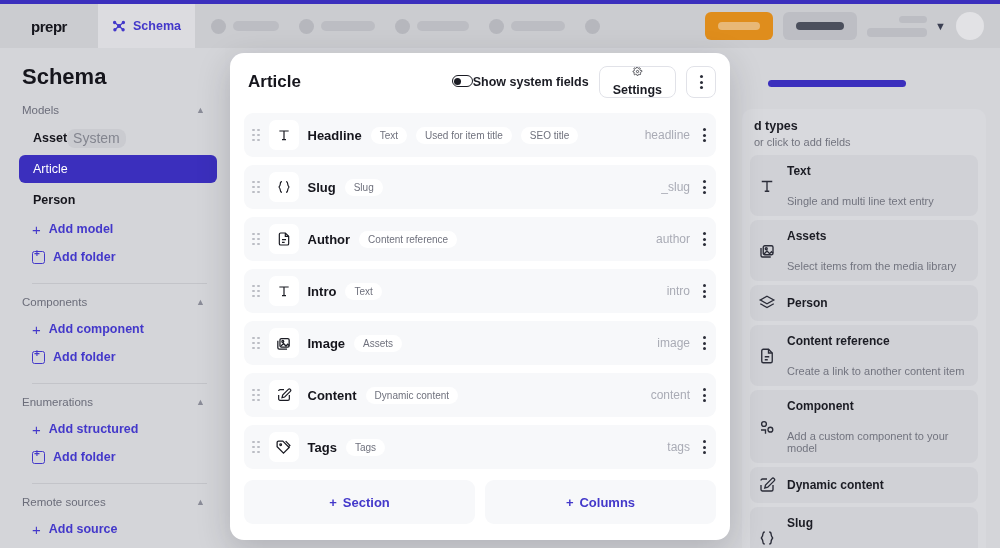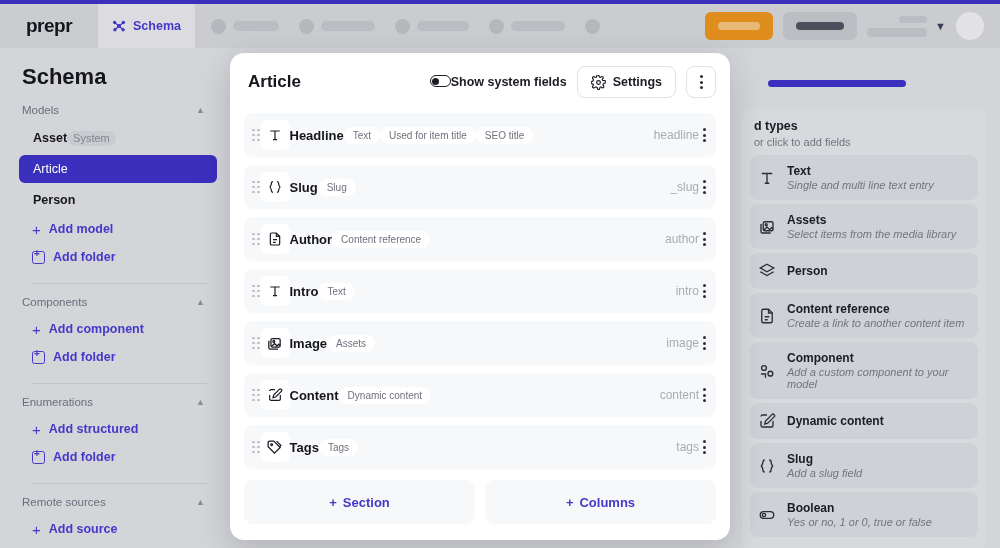--- a/index.html
+++ b/index.html
@@ -20,21 +20,21 @@
   
   .topnav {
     position: absolute; left: 0; top: 4px; width: 1000px; height: 44px;
     background: #c9cace;
     display: flex; align-items: center;
   }
   .brand {
     width: 98px; height: 44px; background: #cbccd0;
     display: flex; align-items: center; justify-content: center;
   }
-  .brand-logo { font-size: 19px; font-weight: 700; color: #15151c; letter-spacing: -0.5px; }
+  .brand-logo { font-size: 15px; font-weight: 700; color: #15151c; letter-spacing: -0.5px; }
   .tab-schema {
     height: 44px; padding: 0 14px; background: #dcdce0;
     display: flex; align-items: center; gap: 7px;
   }
   .tab-schema .lbl { font-size: 12.5px; font-weight: 700; color: #4338ca; }
   .skel-zone {
     flex: 1; height: 44px; background: #cbccd0;
     display: flex; align-items: center; padding-left: 16px; gap: 8px;
   }
   .skel-dot { width: 15px; height: 15px; border-radius: 50%; background: #b6b7bd; }
@@ -73,21 +73,21 @@
     font-size: 11.5px; color: #6b6d7a; margin-bottom: 9px; padding-right: 6px;
   }
   .caret { font-size: 9px; color: #8a8c98; }
   .model-item {
     height: 26px; display: flex; align-items: center; 
     padding-left: 11px; border-radius: 6px; margin-bottom: 4px;
     font-size: 12.5px; font-weight: 700; color: #15151c;
   }
   .model-item.active { background: #3b2fbd; color: #fff; font-weight: 400; height: 28px; margin-left: -3px; width: 198px; padding-left: 14px;}
   .sys-badge {
-    font-size: 11px; font-weight: 400; color: #83858f;
+    font-size: 14px; font-weight: 400; color: #83858f;
     background: #cacbd0; padding: 1.5px 6px; border-radius: 8px;
   }
   .act {
     display: flex; align-items: center; gap: 8px;
     font-size: 12.5px; font-weight: 700; color: #4338ca;
     height: 24px; margin-top: 4px; padding-left: 10px;
   }
   .act .pl { font-size: 15px; font-weight: 400; line-height: 1; }
   .divider { height: 1px; background: #c3c4c9; margin: 14px 4px 12px 10px; }
   .ic-folder { width: 13px; height: 13px; border: 1.4px solid #4338ca; border-radius: 2.5px;
@@ -102,21 +102,21 @@
   .prog-bar { width: 138px; height: 7px; border-radius: 4px; background: #3b2fbd; margin: 12px 0 0 26px; }
   .rp-card { margin-top: 22px; background: #d8d9dd; border-radius: 10px; padding: 10px 8px; }
   .rp-title { font-size: 12.5px; font-weight: 700; color: #1b1c24; margin-left: 4px;}
   .rp-sub { font-size: 11px; color: #72747f; margin: 3px 0 7px 4px; }
   .ft-item {
     display: flex; align-items: center; gap: 11px;
     padding: 9px 8px; border-radius: 8px; background: #d0d1d6; margin-bottom: 4px;
   }
   .ft-ico { width: 18px; height: 18px; flex: 0 0 18px; color: #2b2d39; }
   .ft-name { font-size: 12px; font-weight: 700; color: #1b1c24; }
-  .ft-desc { font-size: 11px; color: #72747f; margin-top: 1px; font-style: italic; }
+  .ft-desc { font-size: 11px; color: #72747f; margin-top: 17px; }
 
   
   .modal {
     position: absolute; left: 230px; top: 53px; width: 500px; height: 487px;
     background: #ffffff; border-radius: 14px;
     box-shadow: 0 10px 34px rgba(20,20,35,0.18);
     overflow: hidden; display: flex; flex-direction: column;
   }
   .modal-head {
     height: 58px; display: flex; align-items: center; padding: 0 14px 0 18px; gap: 10px;
@@ -125,33 +125,33 @@
   .toggle-wrap { display: flex; align-items: flex-start; }
   .toggle {
     width: 21px; height: 12px; border-radius: 7px; border: 1.6px solid #1b1c24;
     display: flex; align-items: center; padding: 0 1.5px;
   }
   .toggle .knob { width: 7px; height: 7px; border-radius: 50%; background: #1b1c24; }
   .toggle-label { font-size: 12.5px; font-weight: 700; color: #1b1c24; }
   .btn-settings {
     height: 32px; padding: 0 13px; border: 1px solid #e1e2e8; border-radius: 8px;
     display: flex; align-items: center; gap: 7px; background: #fff;
-    font-size: 12.5px; font-weight: 700; color: #1b1c24;
+    font-size: 12.5px; font-weight: 700; color: #1b1c24; flex-direction: column;
   }
   .btn-kebab {
     width: 30px; height: 32px; border: 1px solid #e1e2e8; border-radius: 8px;
     display: flex; align-items: center; justify-content: center; background: #fff;
   }
   .kdots { display: flex; flex-direction: column; gap: 2.5px; }
   .kdots i { width: 3px; height: 3px; border-radius: 50%; background: #2b2d39; display: block; }
 
   .modal-body { flex: 1; padding: 2px 14px 0 14px; overflow: hidden; }
   .field-row {
     height: 44px; border-radius: 9px; background: #f7f8fa;
-    display: flex; align-items: center; padding: 0 10px 0 8px; 
+    display: flex; align-items: center; padding: 0 10px 0 8px; gap: 9px;
     margin-bottom: 8px;
   }
   .grip { display: grid; grid-template-columns: 2.5px 2.5px; gap: 2.5px; opacity: 0.55; }
   .grip i { width: 2.5px; height: 2.5px; background: #8b8d99; border-radius: 50%; display: block; }
   .f-ico {
     width: 30px; height: 30px; border-radius: 7px; background: #fff;
     display: flex; align-items: center; justify-content: center; color: #1b1c24;
   }
   .f-name { font-size: 13px; font-weight: 700; color: #15151c; }
   .pill {

